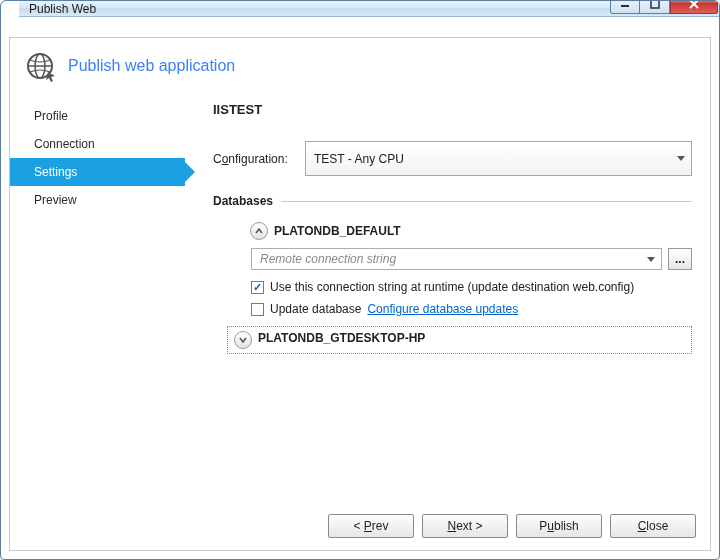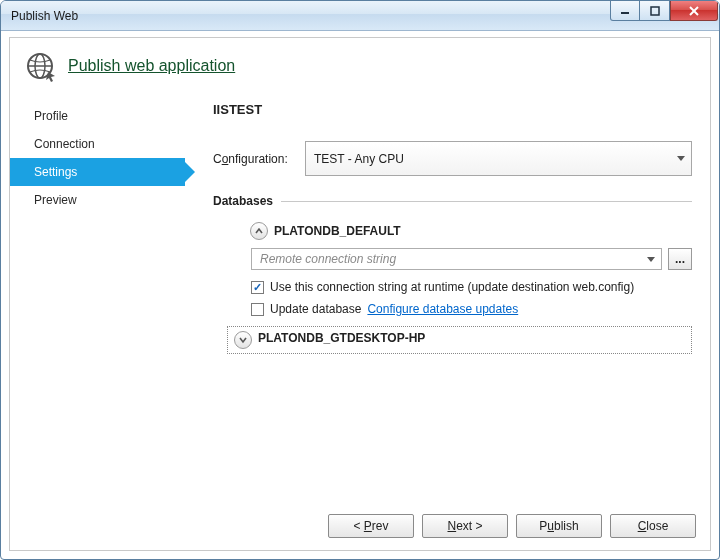--- a/index.html
+++ b/index.html
@@ -7,25 +7,26 @@
   .window {
     width:720px; height:560px; position:relative;
     background:#fff;
     border:1px solid #5a7fa0;
     border-radius:6px 6px 4px 4px;
     box-shadow:0 0 0 1px rgba(255,255,255,.3) inset;
     overflow:hidden;
   }
   
   .titlebar {
-    height:30px;
+    height:16px;
     background:linear-gradient(to bottom,#eaf3fb 0%,#d7e7f5 45%,#c6dbef 46%,#d9e9f7 100%);
     border-bottom:1px solid #9db6cf;
     display:flex; align-items:center; justify-content:space-between;
     padding-left:10px;
+    margin-left:18px;
   }
   .titlebar .title { color:#1a1a1a; font-size:12px; }
   .titlebar .controls { display:flex; height:20px; margin-top:-9px; margin-right:1px;}
   .wbtn {
     width:30px; height:20px;
     border:1px solid #5a7fa0; border-top:none;
     background:linear-gradient(to bottom,#f3f8fd,#cfe2f3);
     display:flex; align-items:center; justify-content:center;
     font-size:11px; color:#203040;
   }
@@ -44,21 +45,21 @@
     background:#fff;
     border:1px solid #c9c9c9;
   }
   .header {
     display:flex; align-items:center; gap:12px;
     padding:12px 14px 18px 14px;
   }
   .header .icon {
     width:32px; height:32px;
   }
-  .header .htxt { font-size:16px; color:#14532d;text-decoration:underline; }
+  .header .htxt { font-size:16px; color:#3b82f6; }
   .body {
     display:flex;
     position:absolute; top:60px; left:0; right:0; bottom:50px;
   }
   
   .side {
     width:175px; padding-top:4px;
   }
   .side-item {
     height:28px; line-height:28px;

